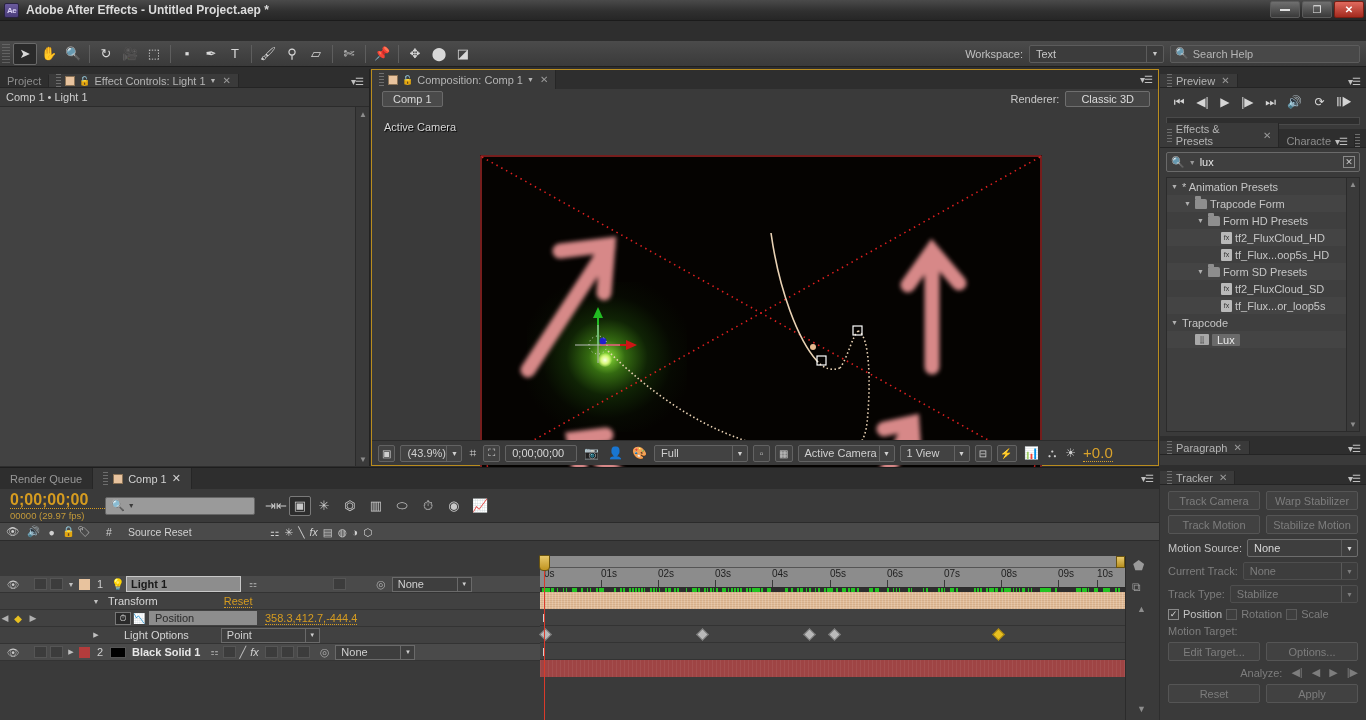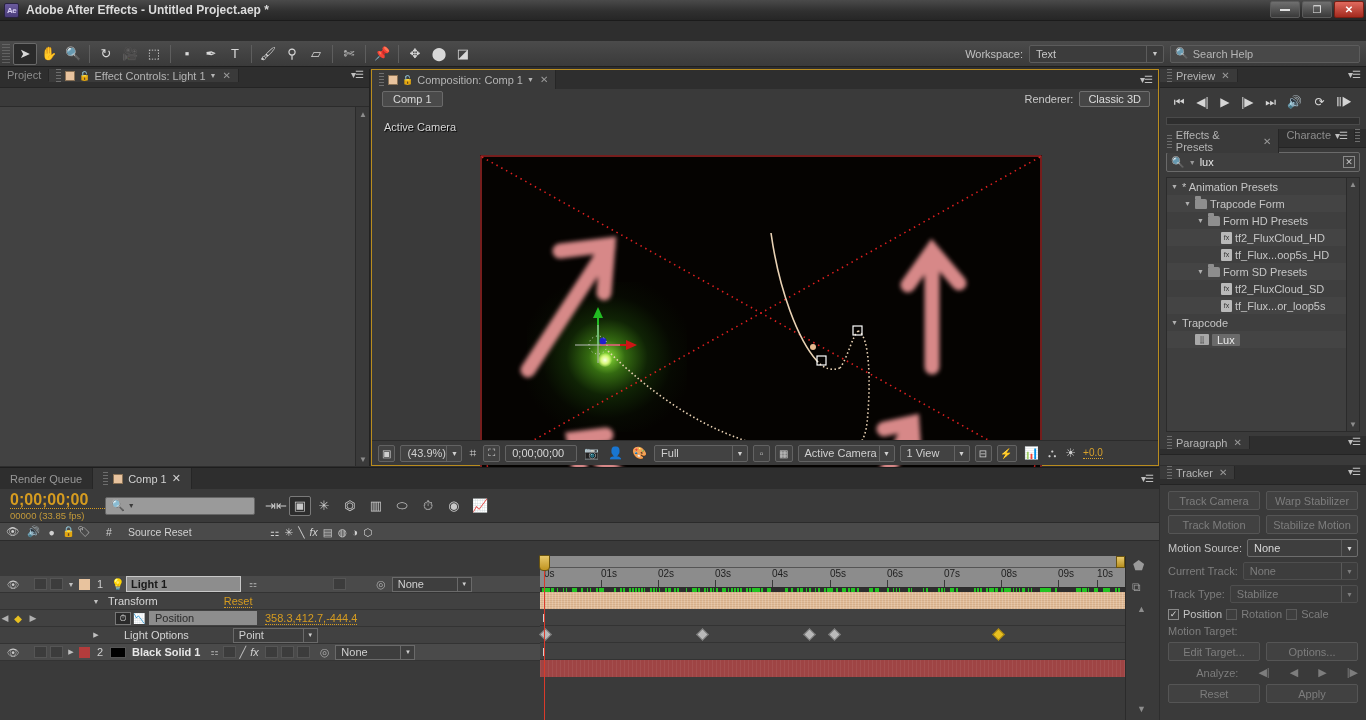--- a/index.html
+++ b/index.html
@@ -69,21 +69,21 @@
     border-left: 1px solid #5c5c5c; display:flex;align-items:center;justify-content:center;font-size:7px;}
   .search-help {
     width: 190px; height: 18px; margin: 0 6px; background: #484848;
     border: 1px solid #5c5c5c; border-radius: 2px; display: flex; align-items: center;
     padding-left: 4px; color: #b6b6b6; gap: 4px;
   }
 
   
   .panel { position: absolute; background: #3a3a3a; }
   .panel-tabs {
-    height: 19px; background: #2e2e2e; display: flex; align-items: flex-start;
+    height: 19px; background: #2e2e2e; display: flex; align-items: flex-end;
     border-bottom: 1px solid #242424;
   }
   .ptab {
     display: flex; align-items: center; gap: 4px; padding: 0 7px;
     background: #3a3a3a; color: #b4b4b4; font-size: 11px;
     border-right: 1px solid #262626;
   }
   .ptab.inactive { background: #2e2e2e; color: #8d8d8d; }
   .ptab .close-x { font-size: 10px; color: #9a9a9a; margin-left: 2px; }
   .ptab-grip { width: 5px; height: 13px;
@@ -108,21 +108,21 @@
 
   
   #comp-panel { left: 371px; top: 69px; width: 788px; height: 397px; background: #3a3a3a; border: 1px solid #b98c1e; }
   .comp-tabs { height: 19px; background: #2e2e2e; display: flex; align-items: stretch; }
   .comp-subbar { height: 20px; background: #3a3a3a; display: flex; align-items: center; padding-left: 10px; }
   .comp-chip {
     height: 16px; padding: 0 10px; background: #4a4a4a; border: 1px solid #6a6a6a;
     border-radius: 2px; display: flex; align-items: center; color: #d8d8d8; font-size: 11px;
   }
   .renderer-wrap { margin-left: auto; margin-right: 8px; display: flex; align-items: center; gap: 6px; }
-  .renderer-btn { height: 16px; padding: 0 8px; background: #464646; border: 1px solid #6f6f6f;
+  .renderer-btn { height: 16px; padding: 0 15px; background: #464646; border: 1px solid #6f6f6f;
     border-radius: 2px; display: flex; align-items: center; color: #dcdcdc; font-size: 11px; }
   .comp-stage { position: absolute; left: 0; top: 39px; right: 0; bottom: 26px; background: #3a3a3a; }
   .active-cam-lbl { position: absolute; left: 12px; top: 12px; color: #d8d8d8; font-size: 11px; text-shadow: 1px 1px 1px #000; }
   .canvas-wrap { position: absolute; left: 108px; top: 46px; width: 562px; height: 317px;
     background: #050301; overflow: hidden; }
   .glow {
     position: absolute; left: 47px; top: 127px; width: 160px; height: 150px;
     background: radial-gradient(ellipse at center, rgba(150,240,60,.95) 0%, rgba(90,190,30,.55) 16%, rgba(40,110,15,.30) 36%, rgba(16,48,8,.14) 58%, rgba(0,0,0,0) 78%);
   }
   .glow-core { position: absolute; left: 118px; top: 198px; width: 14px; height: 14px; border-radius: 50%;
@@ -133,21 +133,21 @@
     border-top: 1px solid #2b2b2b; display: flex; align-items: center; padding-left: 6px; gap: 5px; }
   .vb-btn { height: 17px; min-width: 17px; padding: 0 3px; border: 1px solid #636363; border-radius: 2px;
     background: #424242; color: #cfcfcf; display: flex; align-items: center; justify-content: center; font-size: 10px; }
   .vb-plain { height: 17px; display: flex; align-items: center; justify-content: center; color: #cfcfcf; font-size: 12px; padding: 0 2px;}
   .vb-combo { height: 17px; border: 1px solid #636363; border-radius: 2px; background: #424242;
     display: flex; align-items: center; color: #d0d0d0; font-size: 11px; position: relative; padding-left: 6px; }
   .vb-combo .arrowbox { margin-left: auto; width: 15px; height: 15px; border-left: 1px solid #636363;
     display: flex; align-items: center; justify-content: center; font-size: 7px; }
   .vb-field { height: 17px; border: 1px solid #636363; border-radius: 2px; background: #3e3e3e;
     display: flex; align-items: center; padding: 0 6px; color: #d6d6d6; font-size: 11px; }
-  .vb-yellow { color: #d9a22b; font-size: 10px; border-bottom: 1px dotted #d9a22b; }
+  .vb-yellow { color: #d9a22b; font-size: 15px; border-bottom: 1px dotted #d9a22b; }
 
   
   #preview-panel { left: 1160px; top: 69px; width: 206px; height: 60px; background: #3a3a3a; }
   .prev-transport { display: flex; align-items: center; justify-content: space-around; height: 28px; padding: 0 8px; }
   .prev-btn { color: #d5d5d5; font-size: 12px; display: flex; align-items: center; }
   .prev-slider { height: 8px; margin: 1px 6px 0; background: #2e2e2e; border: 1px solid #4a4a4a; }
 
   #effects-presets { left: 1160px; top: 129px; width: 206px; height: 307px; background: #3a3a3a; }
   .ep-search { height: 20px; margin: 4px 6px; background: #3f3f3f; border: 1px solid #6a6a6a;
     border-radius: 2px; display: flex; align-items: center; padding: 0 4px; gap: 4px; }
@@ -175,21 +175,21 @@
   .tr-lbl { font-size: 11px; color: #c4c4c4; white-space: nowrap; }
   .tr-lbl.dim { color: #7d7d7d; }
   .tr-combo { flex: 1; height: 18px; border: 1px solid #6d6d6d; border-radius: 2px; background: #3e3e3e;
     display: flex; align-items: center; padding-left: 6px; color: #d8d8d8; font-size: 11px; position: relative; }
   .tr-combo.dim { border-color: #4e4e4e; color: #7d7d7d; background: #3d3d3d; }
   .tr-combo .arrowbox { margin-left: auto; width: 16px; height: 16px; border-left: 1px solid #5a5a5a;
     display: flex; align-items: center; justify-content: center; font-size: 7px; }
   .cb { width: 11px; height: 11px; border: 1px solid #8a8a8a; background: #3e3e3e; display: flex;
     align-items: center; justify-content: center; font-size: 9px; color: #d8d8d8; flex: none; }
   .cb.dim { border-color: #5a5a5a; }
-  .analyze-row { display: flex; align-items: center; justify-content: flex-end; gap: 20px; margin: 5px 0; color: #7d7d7d; }
+  .analyze-row { display: flex; align-items: center; justify-content: flex-end; gap: 9px; margin: 5px 0; color: #7d7d7d; }
 
   
   #timeline { left: 0; top: 467px; width: 1159px; height: 253px; background: #3a3a3a; border-top: 1px solid #1e1e1e; }
   .tl-tabs { height: 21px; background: #2e2e2e; display: flex; align-items: stretch; }
   .tl-tab { display: flex; align-items: center; gap: 5px; padding: 0 10px; font-size: 11px;
     background: #2e2e2e; color: #989898; border-right: 1px solid #262626; }
   .tl-tab.active { background: #3a3a3a; color: #d2d2d2; }
   .tl-toolrow { height: 34px; background: #3a3a3a; display: flex; align-items: center;
     border-bottom: 1px solid #2b2b2b; position: relative; }
   .tc-main { color: #d69c20; font-size: 16px; font-weight: bold; letter-spacing: 0px; border-bottom: 1px dotted #d69c20; line-height: 17px; }
@@ -313,20 +313,21 @@
         <span class="swatch"></span>
         <span class="lock-ico">🔓</span>
         <span>Effect Controls: Light 1</span>
         <span style="font-size:7px">▼</span>
         <span class="close-x">✕</span>
       </div>
       <div class="ptab-filler">
         <span class="menu-burger">▾☰</span>
       </div>
     </div>
+    <div class="ec-bread">Comp 1 • Light 1</div>
     <div class="ec-body">
       <div class="vscroll">
         <div class="arrow-up">▲</div>
         <div class="arrow-dn">▼</div>
       </div>
     </div>
   </div>
 
   <div class="panel" id="comp-panel">
     <div class="comp-tabs">
@@ -632,21 +633,21 @@
         <span class="close-x">✕</span>
       </div>
       <div class="ptab-filler">
         <span class="menu-burger">▾☰</span>
       </div>
     </div>
 
     <div class="tl-toolrow">
       <div style="width:105px;padding-left:10px">
         <div class="tc-main">0;00;00;00</div>
-        <div class="tc-sub">00000 (33.85 fps)</div>
+        <div class="tc-sub">00000 (29.97 fps)</div>
       </div>
       <div class="tl-search">
         <span>🔍</span>
         <span style="font-size:7px">▼</span>
       </div>
       <div style="display:flex;align-items:center;margin-left:8px">
         <div class="tl-ico">⇥⇤</div>
         <div class="tl-ico boxed">▣</div>
         <div class="tl-ico">✳</div>
         <div class="tl-ico">⏣</div>
@@ -715,21 +716,21 @@
         <span style="width:16px;text-align:center;border:1px solid #777;background:#2a2a2a;color:#e0e0e0;font-size:9px">⏱</span>
         <span style="width:18px;text-align:center;color:#c8c8c8;font-size:10px">📉</span>
         <span class="prop-name" style="width:108px">Position</span>
         <span class="val-yellow" style="margin-left:8px">358.3,412.7,-444.4</span>
       </div>
 
       <div class="tl-row r-prop">
         <span style="width:88px"></span>
         <span style="width:16px;text-align:center;font-size:7px;color:#c0c0c0">▶</span>
         <span style="margin-left:20px;color:#d6d6d6">Light Options</span>
-        <span class="parent-combo" style="margin-left:44px;width:85px">
+        <span class="parent-combo" style="margin-left:32px;width:99px">
           <span>Point</span>
           <span class="arrowbox">▼</span>
         </span>
       </div>
 
       <div class="tl-row r-layer">
         <span style="width:26px;text-align:center" class="eye">👁</span>
         <span class="minibox" style="margin-left:8px"></span>
         <span class="minibox" style="margin-left:3px"></span>
         <span style="width:16px;text-align:center;font-size:7px;color:#c0c0c0">▶</span>

